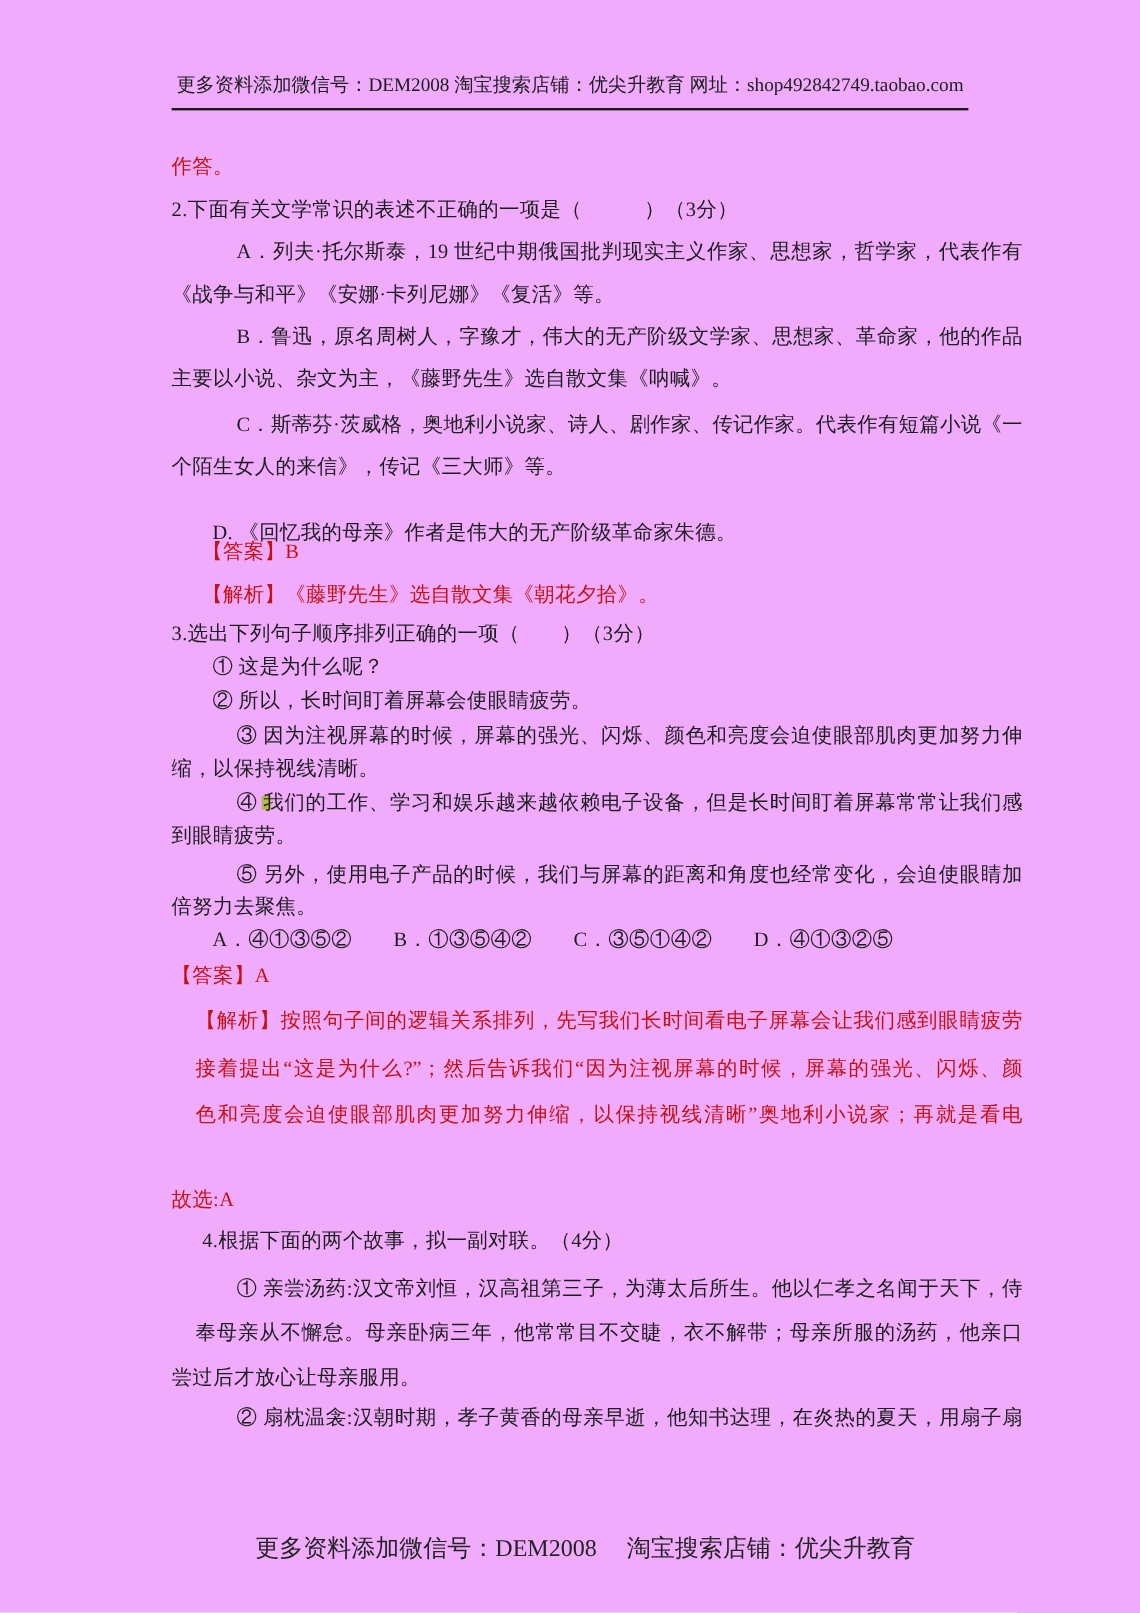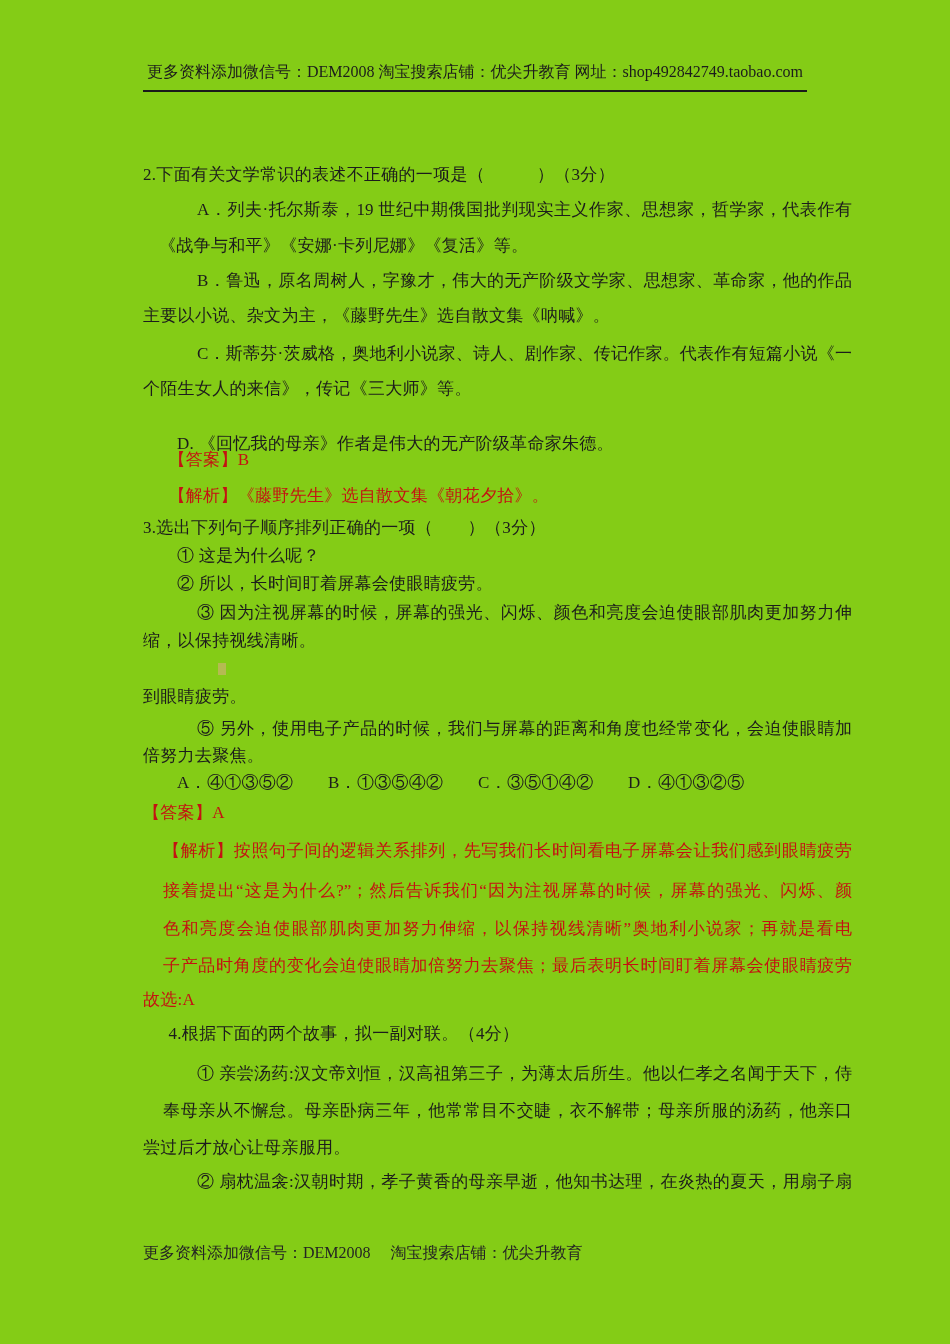--- a/index.html
+++ b/index.html
@@ -1,19 +1,19 @@
 <!DOCTYPE html>
 <html><head>
 <meta charset="utf-8">
 <style>
   html,body{margin:0;padding:0;background:#ffffff;}
   .page{
     position:relative;
     width:950px;height:1344px;
-    background:#84cc16;
+    background:#f0abfc;
     overflow:hidden;
     font-family:"Liberation Serif","DejaVu Serif",serif;
     color:#1c1c1c;
   }
   .header{
     position:absolute;left:143px;top:60px;width:664px;
     text-align:center;font-size:16px;line-height:24px;
     padding-bottom:6px;
     border-bottom:2px solid #1a1a1a;
     white-space:nowrap;
@@ -25,61 +25,63 @@
     letter-spacing:0.3px;
     text-align:left;
   }
   .line.j{text-align:justify;text-align-last:justify;letter-spacing:0;margin-left:20px;}
   .line.red{color:#c41212;}
   .edit-mark{
     position:absolute;left:218px;top:663px;width:8px;height:12px;
     background:#b5ba52;z-index:0;
   }
   .footer{
-    position:absolute;left:143px;top:1242px;width:689px;
-    font-size:16px;line-height:22px;color:#242424;
+    position:absolute;left:143px;top:1280px;width:689px;
+    font-size:20px;line-height:22px;color:#242424;
     white-space:nowrap;
+    text-align:center;
   }
 </style>
 </head>
 <body>
 
 <div class="page">
 
   <div class="header">
     <span>更多资料添加微信号：DEM2008 淘宝搜索店铺：优尖升教育 网址：shop492842749.taobao.com</span>
   </div>
 
   <div class="edit-mark"></div>
 
   <div class="doc">
+      <div class="line red" style="top: 127px;">作答。</div>
       <div class="line" style="top: 163px;">2.下面有关文学常识的表述不正确的一项是（　　　）（3分）</div>
       <div class="line j" style="top: 198px; text-indent: 2em;">A．列夫·托尔斯泰，19 世纪中期俄国批判现实主义作家、思想家，哲学家，代表作有</div>
-      <div class="line" style="top: 234px; margin-left: 16px;">《战争与和平》《安娜·卡列尼娜》《复活》等。</div>
+      <div class="line" style="top: 234px;">《战争与和平》《安娜·卡列尼娜》《复活》等。</div>
       <div class="line j" style="top: 269px; text-indent: 2em;">B．鲁迅，原名周树人，字豫才，伟大的无产阶级文学家、思想家、革命家，他的作品</div>
       <div class="line" style="top: 304px;">主要以小说、杂文为主，《藤野先生》选自散文集《呐喊》。</div>
       <div class="line j" style="top: 342px; text-indent: 2em;">C．斯蒂芬·茨威格，奥地利小说家、诗人、剧作家、传记作家。代表作有短篇小说《一</div>
       <div class="line" style="top: 377px;">个陌生女人的来信》，传记《三大师》等。</div>
       <div class="line" style="top: 432px; text-indent: 2em;">D. 《回忆我的母亲》作者是伟大的无产阶级革命家朱德。</div>
       <div class="line red" style="top: 448px; text-indent: 1.5em;">【答案】B</div>
       <div class="line red" style="top: 484px; text-indent: 1.5em;">【解析】《藤野先生》选自散文集《朝花夕拾》。</div>
       <div class="line" style="top: 516px;">3.选出下列句子顺序排列正确的一项（　　）（3分）</div>
       <div class="line" style="top: 544px; text-indent: 2em;">① 这是为什么呢？</div>
       <div class="line" style="top: 572px; text-indent: 2em;">② 所以，长时间盯着屏幕会使眼睛疲劳。</div>
       <div class="line j" style="top: 601px; text-indent: 2em;">③ 因为注视屏幕的时候，屏幕的强光、闪烁、颜色和亮度会迫使眼部肌肉更加努力伸</div>
       <div class="line" style="top: 629px;">缩，以保持视线清晰。</div>
+      <div class="line j" style="top: 657px; text-indent: 2em;">④ 我们的工作、学习和娱乐越来越依赖电子设备，但是长时间盯着屏幕常常让我们感</div>
       <div class="line" style="top: 685px;">到眼睛疲劳。</div>
       <div class="line j" style="top: 717px; text-indent: 2em;">⑤ 另外，使用电子产品的时候，我们与屏幕的距离和角度也经常变化，会迫使眼睛加</div>
       <div class="line" style="top: 744px;">倍努力去聚焦。</div>
       <div class="line" style="top: 771px; text-indent: 2em;">A．④①③⑤②　　B．①③⑤④②　　C．③⑤①④②　　D．④①③②⑤</div>
       <div class="line red" style="top: 801px;">【答案】A</div>
       <div class="line red j" style="top: 839px;">【解析】按照句子间的逻辑关系排列，先写我们长时间看电子屏幕会让我们感到眼睛疲劳</div>
       <div class="line red j" style="top: 879px;">接着提出“这是为什么?”；然后告诉我们“因为注视屏幕的时候，屏幕的强光、闪烁、颜</div>
       <div class="line red j" style="top: 917px;">色和亮度会迫使眼部肌肉更加努力伸缩，以保持视线清晰”奥地利小说家；再就是看电</div>
-      <div class="line red j" style="top: 954px;">子产品时角度的变化会迫使眼睛加倍努力去聚焦；最后表明长时间盯着屏幕会使眼睛疲劳</div>
       <div class="line red" style="top: 988px;">故选:A</div>
       <div class="line" style="top: 1022px; text-indent: 1.5em;">4.根据下面的两个故事，拟一副对联。（4分）</div>
       <div class="line j" style="top: 1062px; text-indent: 2em;">① 亲尝汤药:汉文帝刘恒，汉高祖第三子，为薄太后所生。他以仁孝之名闻于天下，侍</div>
       <div class="line j" style="top: 1099px;">奉母亲从不懈怠。母亲卧病三年，他常常目不交睫，衣不解带；母亲所服的汤药，他亲口</div>
       <div class="line" style="top: 1136px;">尝过后才放心让母亲服用。</div>
       <div class="line j" style="top: 1170px; text-indent: 2em;">② 扇枕温衾:汉朝时期，孝子黄香的母亲早逝，他知书达理，在炎热的夏天，用扇子扇</div>
     </div>
 
   <div class="footer">
     <span>更多资料添加微信号：DEM2008　 淘宝搜索店铺：优尖升教育</span>

